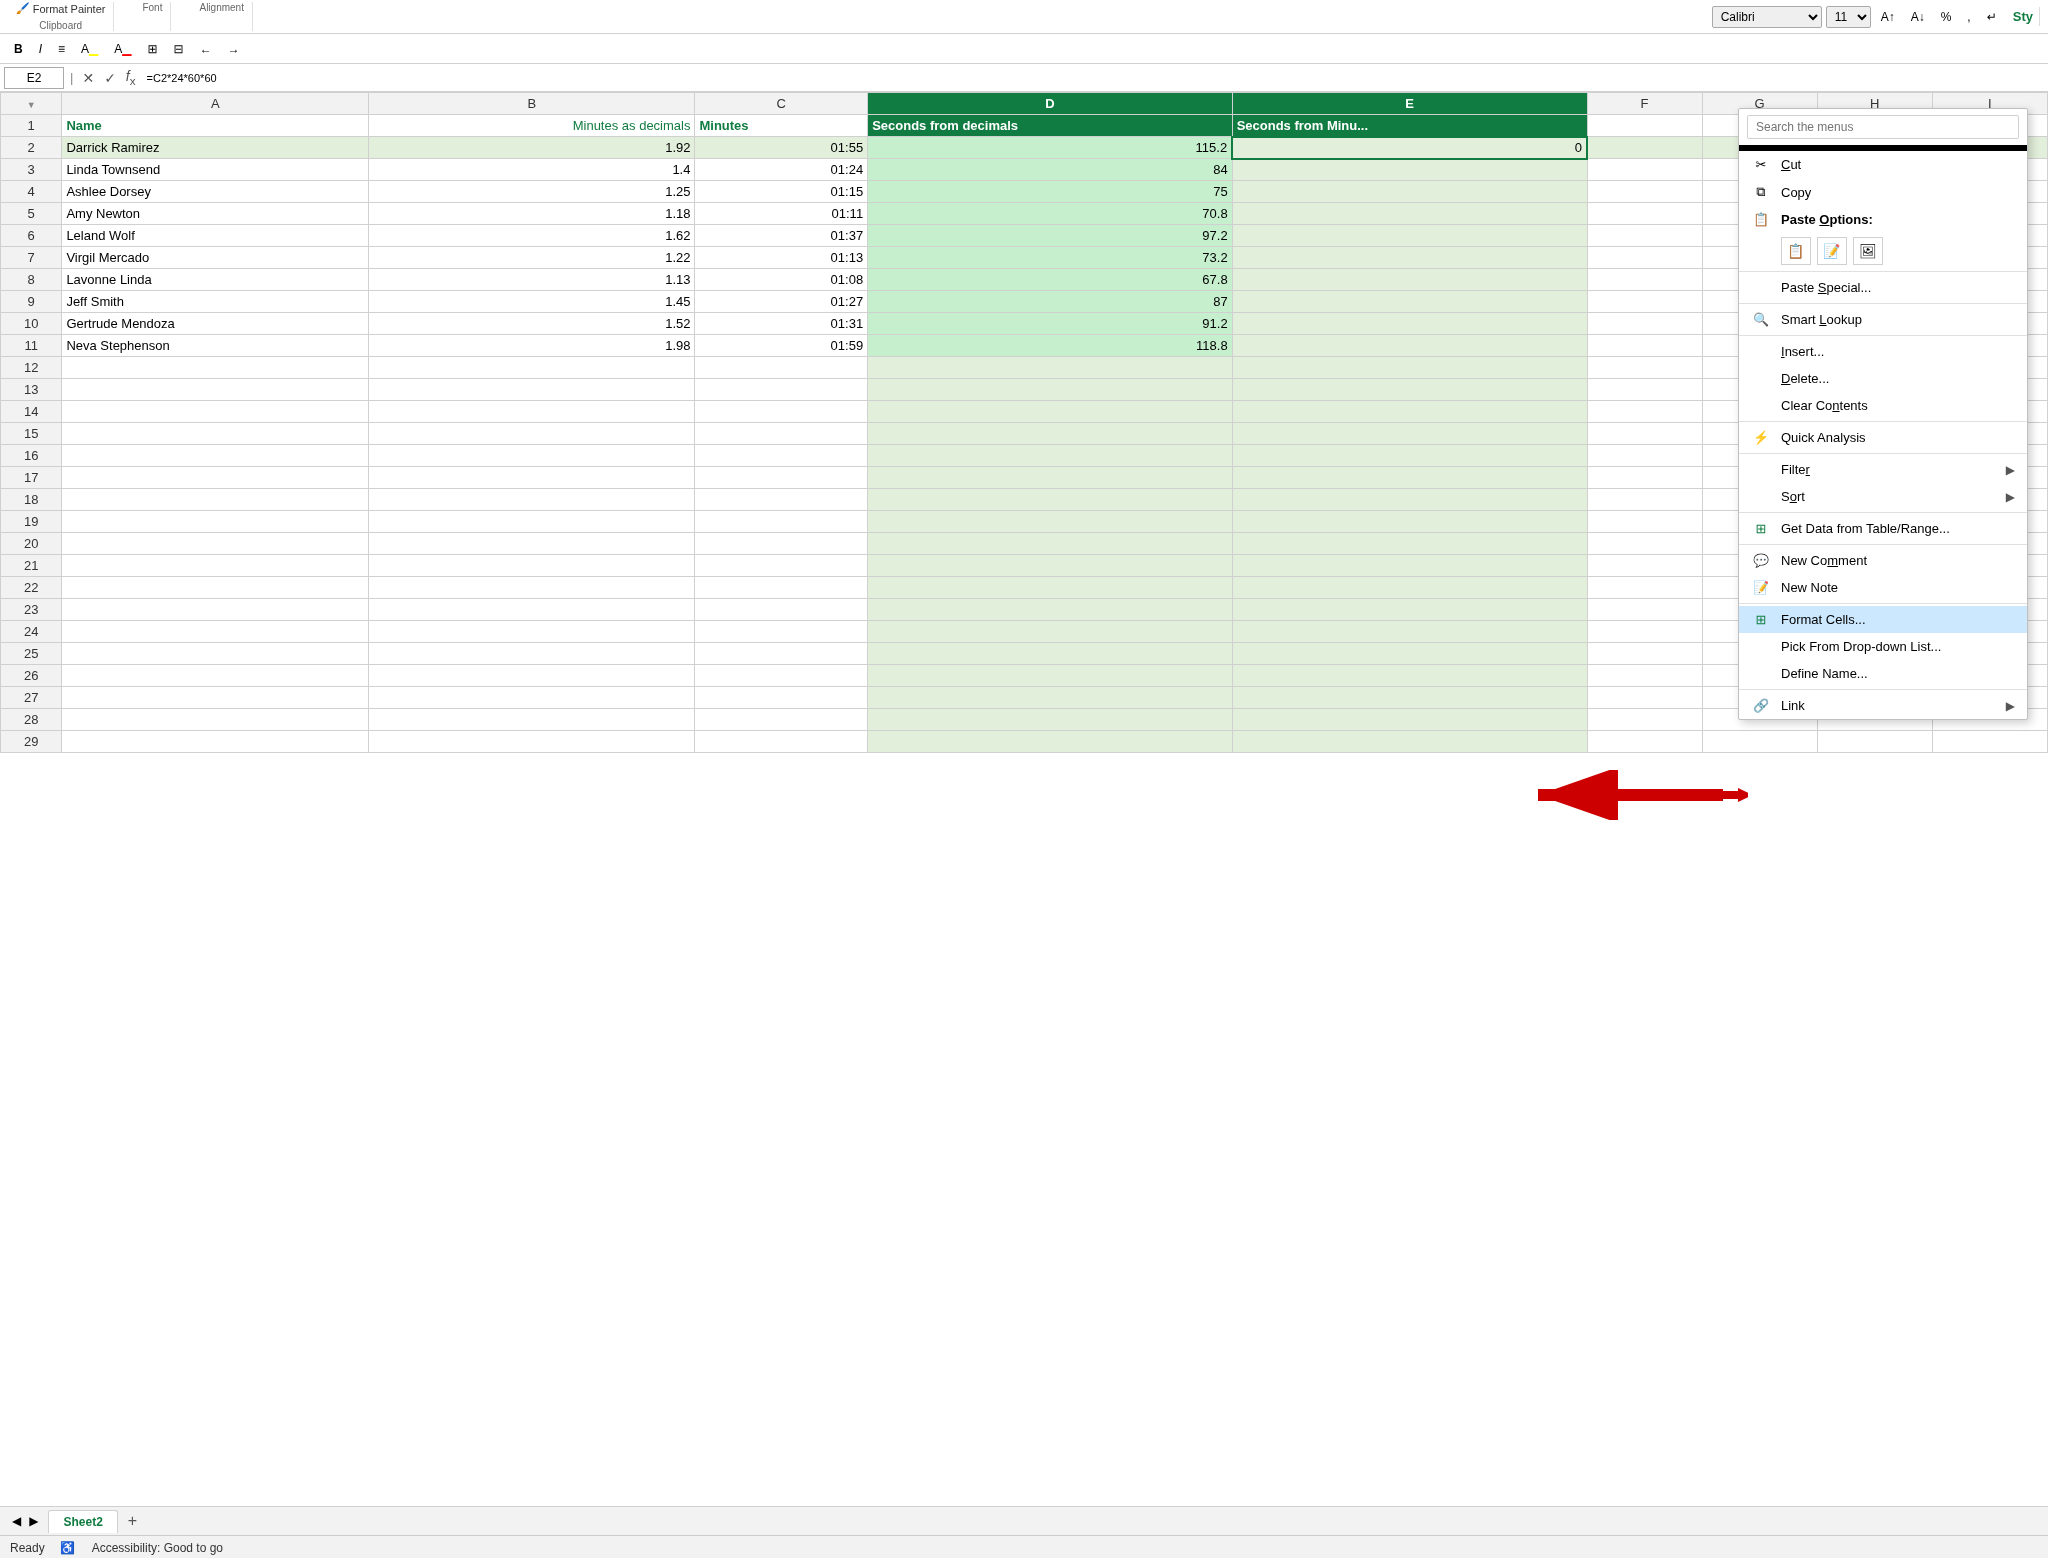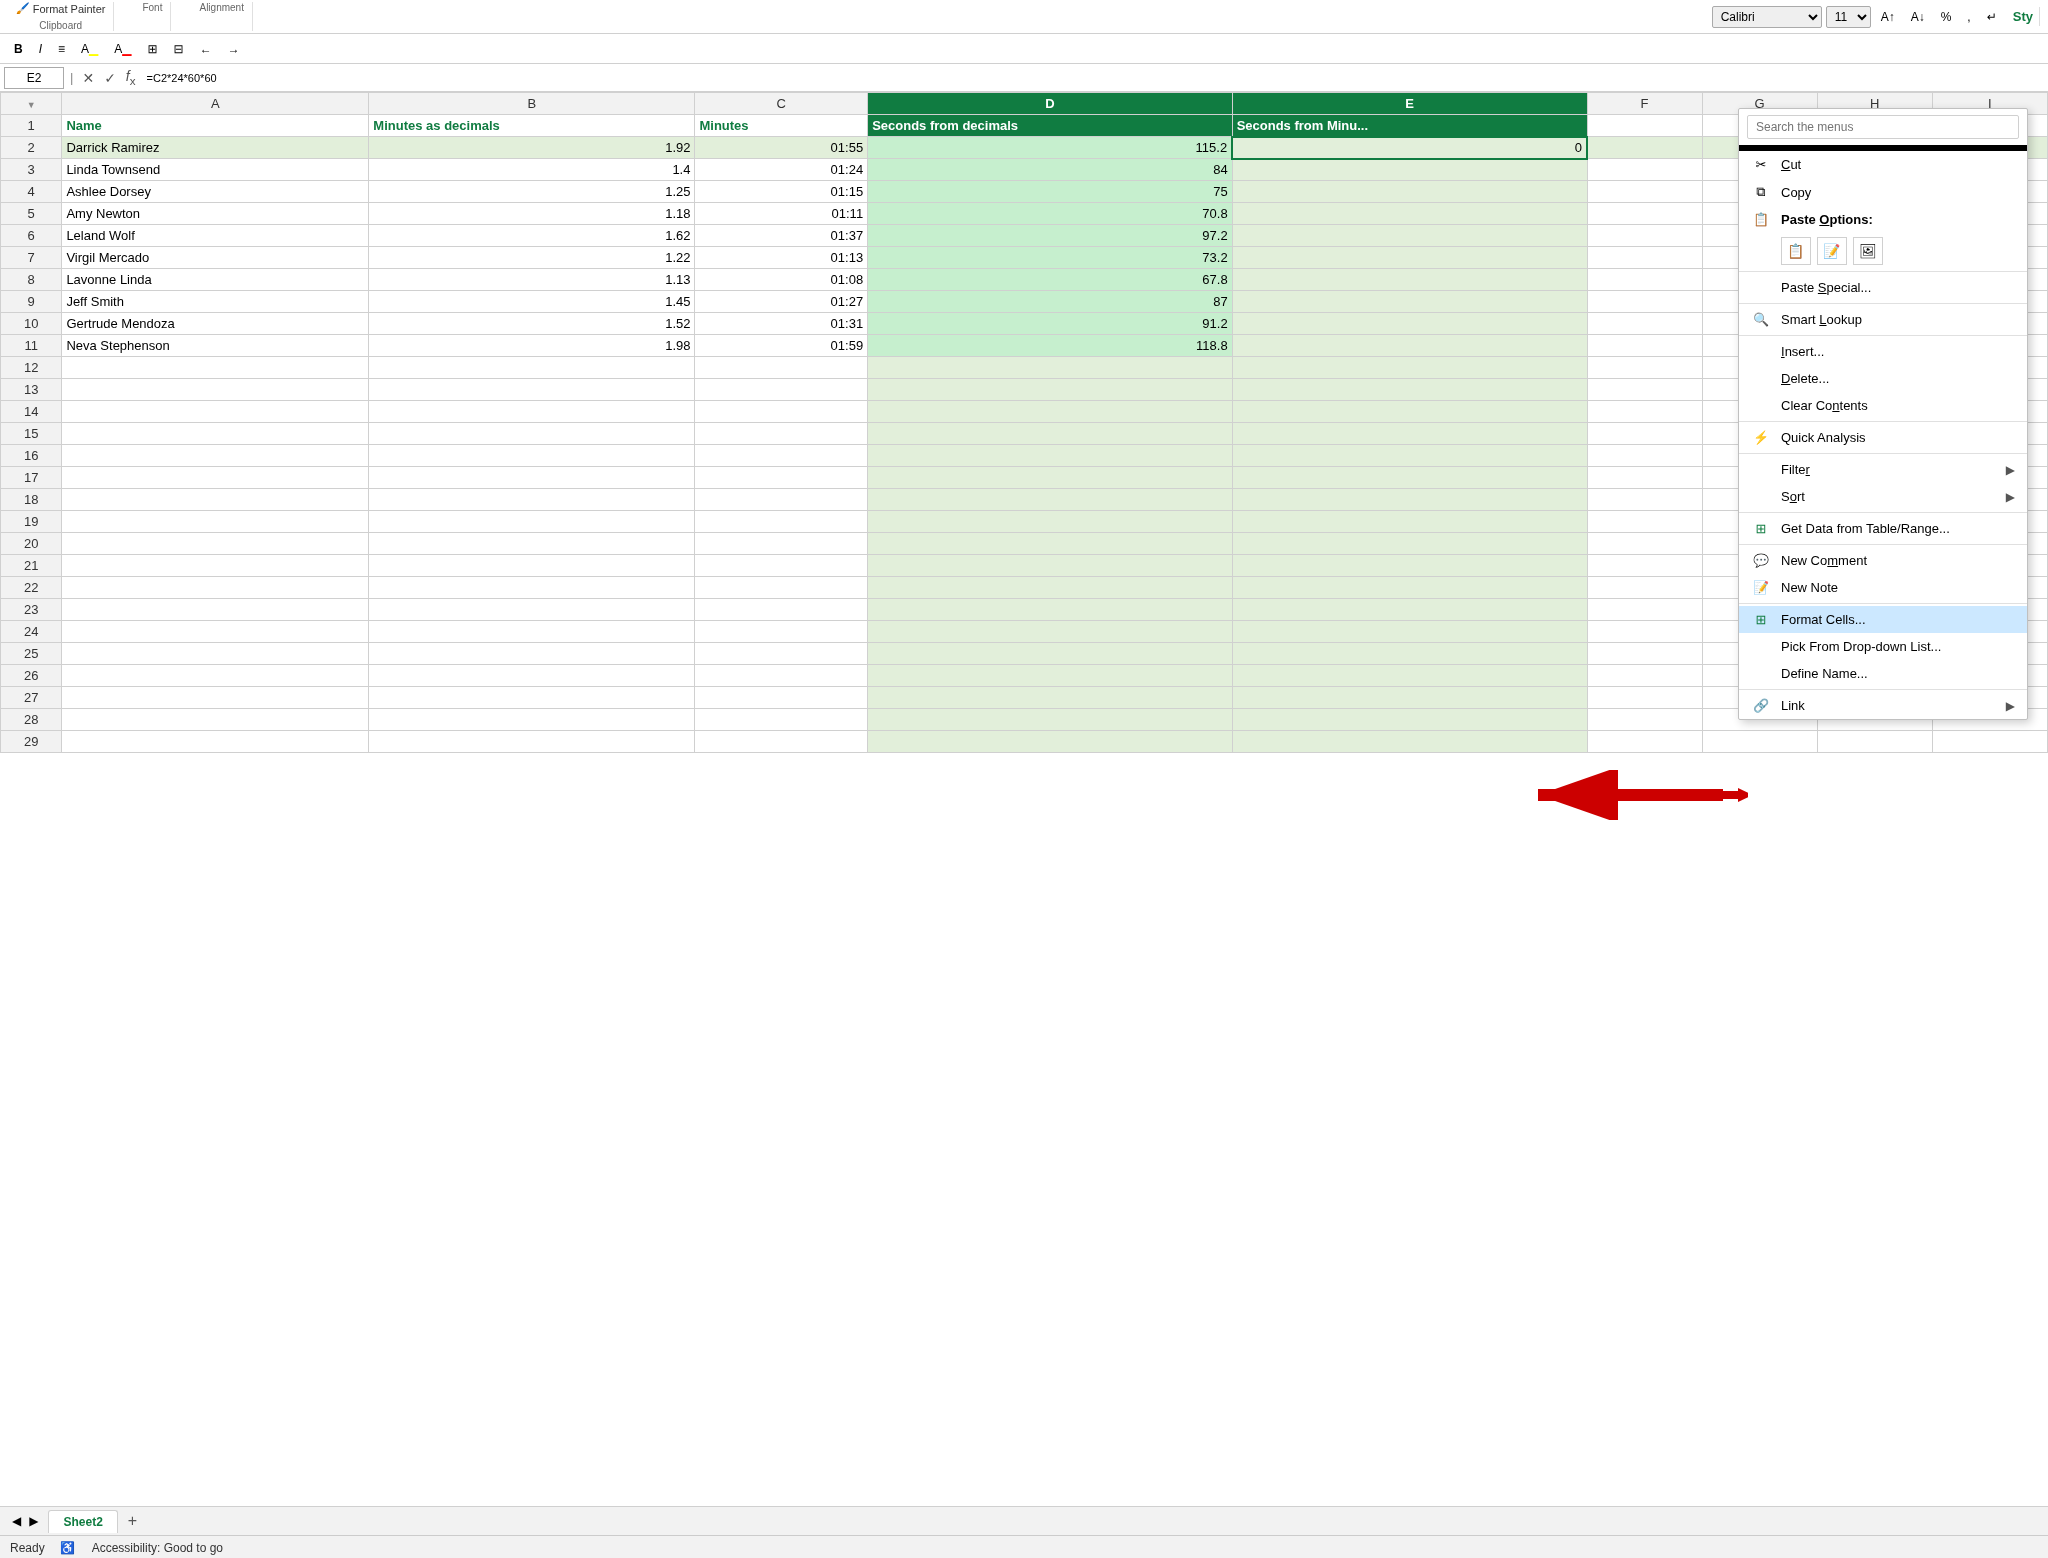--- a/index.html
+++ b/index.html
@@ -366,21 +366,21 @@
           <th class="col-header">G</th>
           <th class="col-header">H</th>
           <th class="col-header">I</th>
         </tr>
       </thead>
       <tbody id="grid-body">
 
         <tr>
           <th class="row-header">1</th>
           <td class="header-cell" style="color:#107c41; font-weight:bold;">Name</td>
-          <td class="header-cell" style="font-weight:bold;">Minutes as decimals</td>
+          <td class="header-cell" style="font-weight:normal;text-align:right;">Minutes as decimals</td>
           <td class="header-cell" style="font-weight:bold;">Minutes</td>
           <td class="header-cell col-d-header" style="background:#107c41; color:#fff; font-weight:bold;">Seconds from decimals</td>
           <td class="header-cell col-e-header" style="background:#107c41; color:#fff; font-weight:bold;">Seconds from Minu...</td>
           <td></td>
           <td></td>
           <td></td>
           <td></td>
         </tr>
       <tr style="background: rgb(226, 239, 218);">
       <th class="row-header">2</th>

